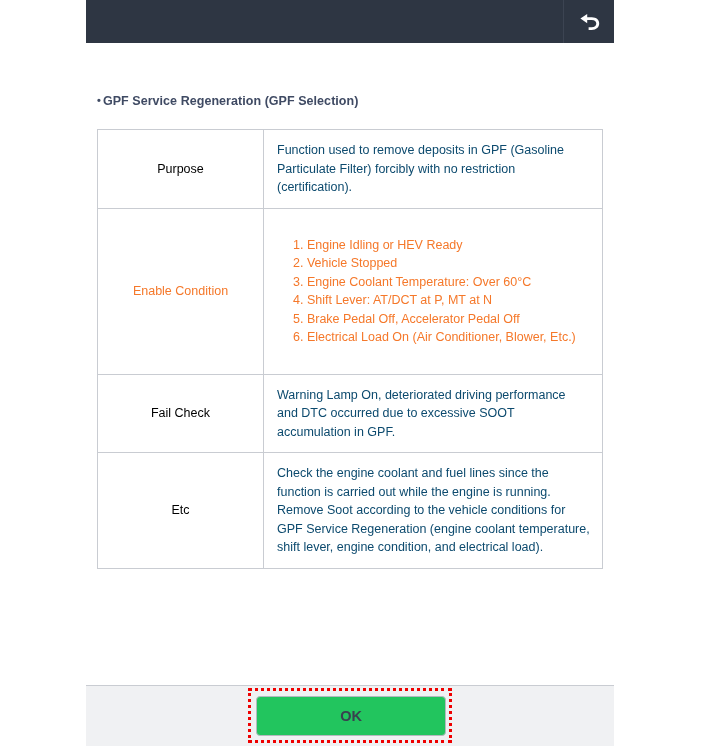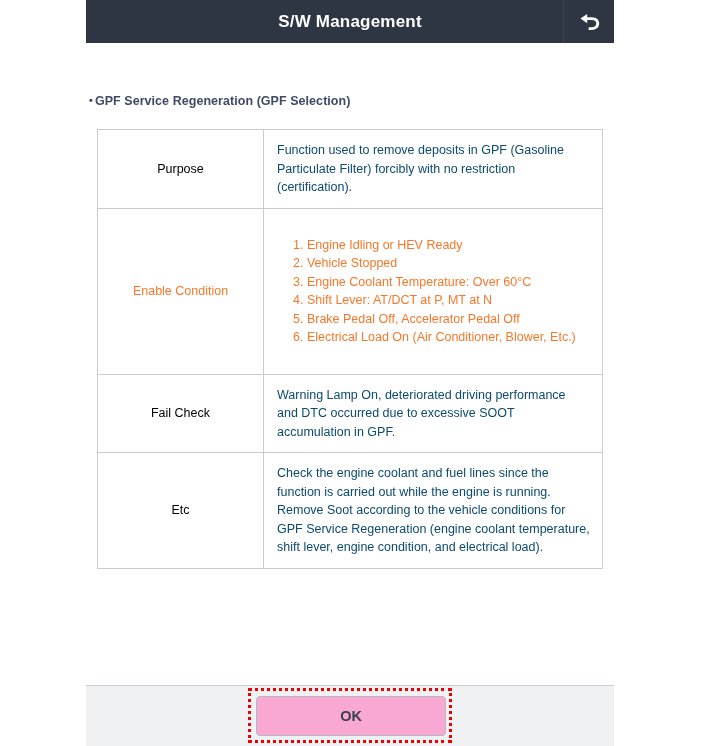--- a/index.html
+++ b/index.html
@@ -59,21 +59,21 @@
 
   
   .content {
     flex: 1 1 auto;
     position: relative;
     background: #ffffff;
   }
 
   .section-title {
     position: absolute;
-    left: 3px;
+    left: 11px;
     top: 51px;
     font-size: 12.5px;
     font-weight: bold;
     color: #3f4a63;
     letter-spacing: 0.05px;
     text-align: center;
   }
   .section-title .bullet {
     font-size: 11px;
     vertical-align: 1px;
@@ -139,40 +139,39 @@
     height: 55px;
     border: 3px dotted #ef0000;
     box-sizing: border-box;
   }
   .ok-button {
     position: absolute;
     left: 170px;
     top: 10px;
     width: 188px;
     height: 38px;
-    background: #f9a8d4;
+    background: #22c55e;
     border: 1px solid #b6b9bf;
     border-radius: 4px;
     color: #39414f;
     font-size: 14.5px;
     font-weight: bold;
     font-family: "Liberation Sans", sans-serif;
     display: flex;
     align-items: center;
     justify-content: center;
     cursor: pointer;
   }
 </style>
 </head>
 <body>
 
 <div class="app-window">
 
   <div class="title-bar">
-    <div class="title-bar-text">S/W Management</div>
     <div class="title-bar-back">
       <svg width="22" height="20" viewBox="0 0 22 20" aria-hidden="true">
         <path d="M13.8 3.2 C18.6 3.2 21.2 6.0 21.2 9.5 C21.2 13.2 18.3 15.9 13.6 15.9 L10.6 15.9 L10.6 13.2 L13.6 13.2 C16.6 13.2 18.3 11.6 18.3 9.5 C18.3 7.4 16.7 5.9 13.8 5.9 L9.2 5.9 L9.2 9.3 L2.4 4.6 L9.2 0.0 L9.2 3.2 Z" fill="#ffffff" transform="translate(0,2) scale(1,1)"></path>
       </svg>
     </div>
   </div>
 
   <div class="content">
 
     <div class="section-title">

